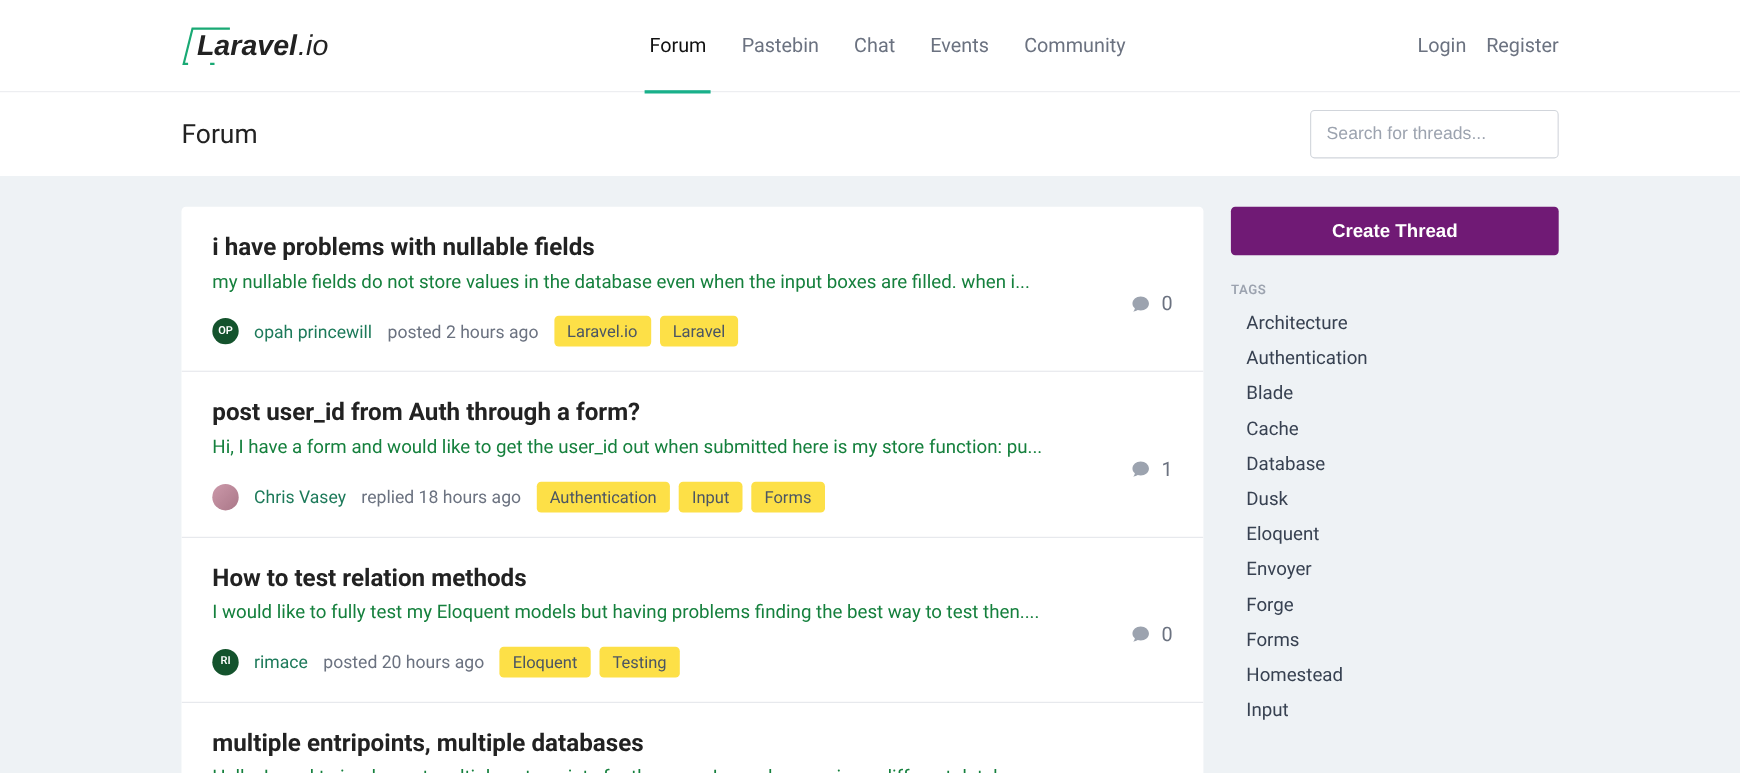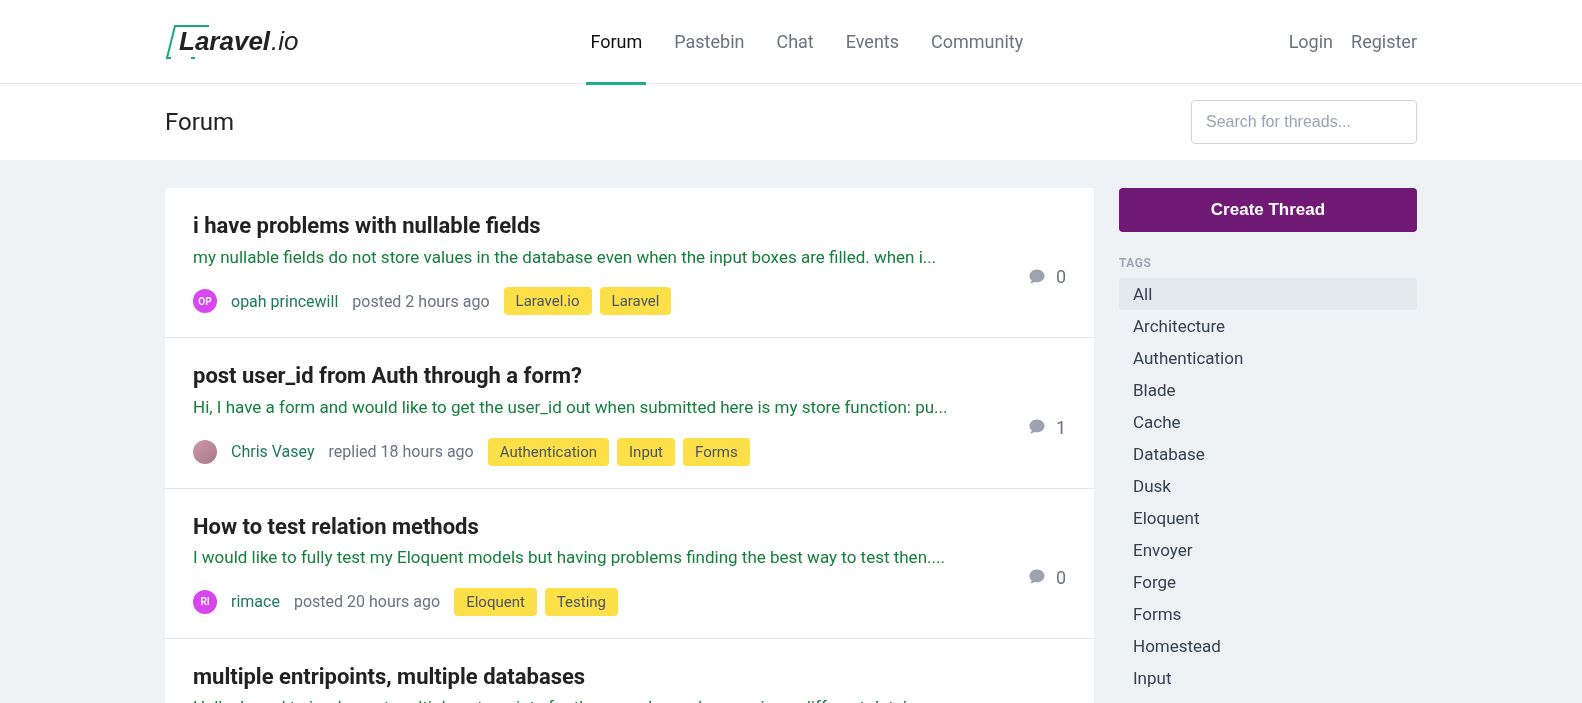--- a/index.html
+++ b/index.html
@@ -125,21 +125,21 @@
     .thread-meta {
       display: flex;
       align-items: center;
       gap: 14px;
       flex-wrap: wrap;
     }
     .avatar {
       width: 24px;
       height: 24px;
       border-radius: 50%;
-      background: #d946ef;
+      background: #14532d;
       color: #fff;
       font-size: 10px;
       font-weight: 600;
       display: flex;
       align-items: center;
       justify-content: center;
       flex-shrink: 0;
     }
     .avatar.img1 { background: linear-gradient(135deg,#c9a,#a78); }
     .author {
@@ -329,21 +329,20 @@
             <span>1</span>
           </div>
         </div>
       </div>
     </div>
 
   <aside class="sidebar">
     <button class="create-btn">Create Thread</button>
     <div class="tags-label">TAGS</div>
     <ul class="tag-list" id="taglist">
-        <li class="tag-item active">All</li>
         <li class="tag-item">Architecture</li>
         <li class="tag-item">Authentication</li>
         <li class="tag-item">Blade</li>
         <li class="tag-item">Cache</li>
         <li class="tag-item">Database</li>
         <li class="tag-item">Dusk</li>
         <li class="tag-item">Eloquent</li>
         <li class="tag-item">Envoyer</li>
         <li class="tag-item">Forge</li>
         <li class="tag-item">Forms</li>

